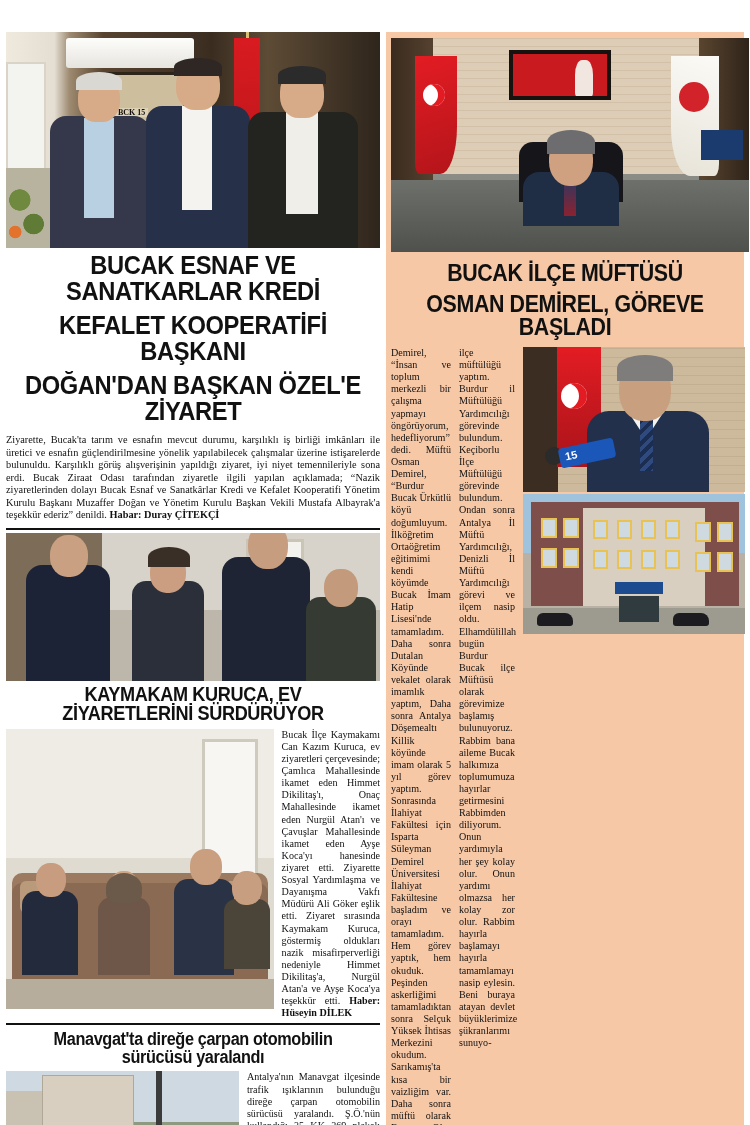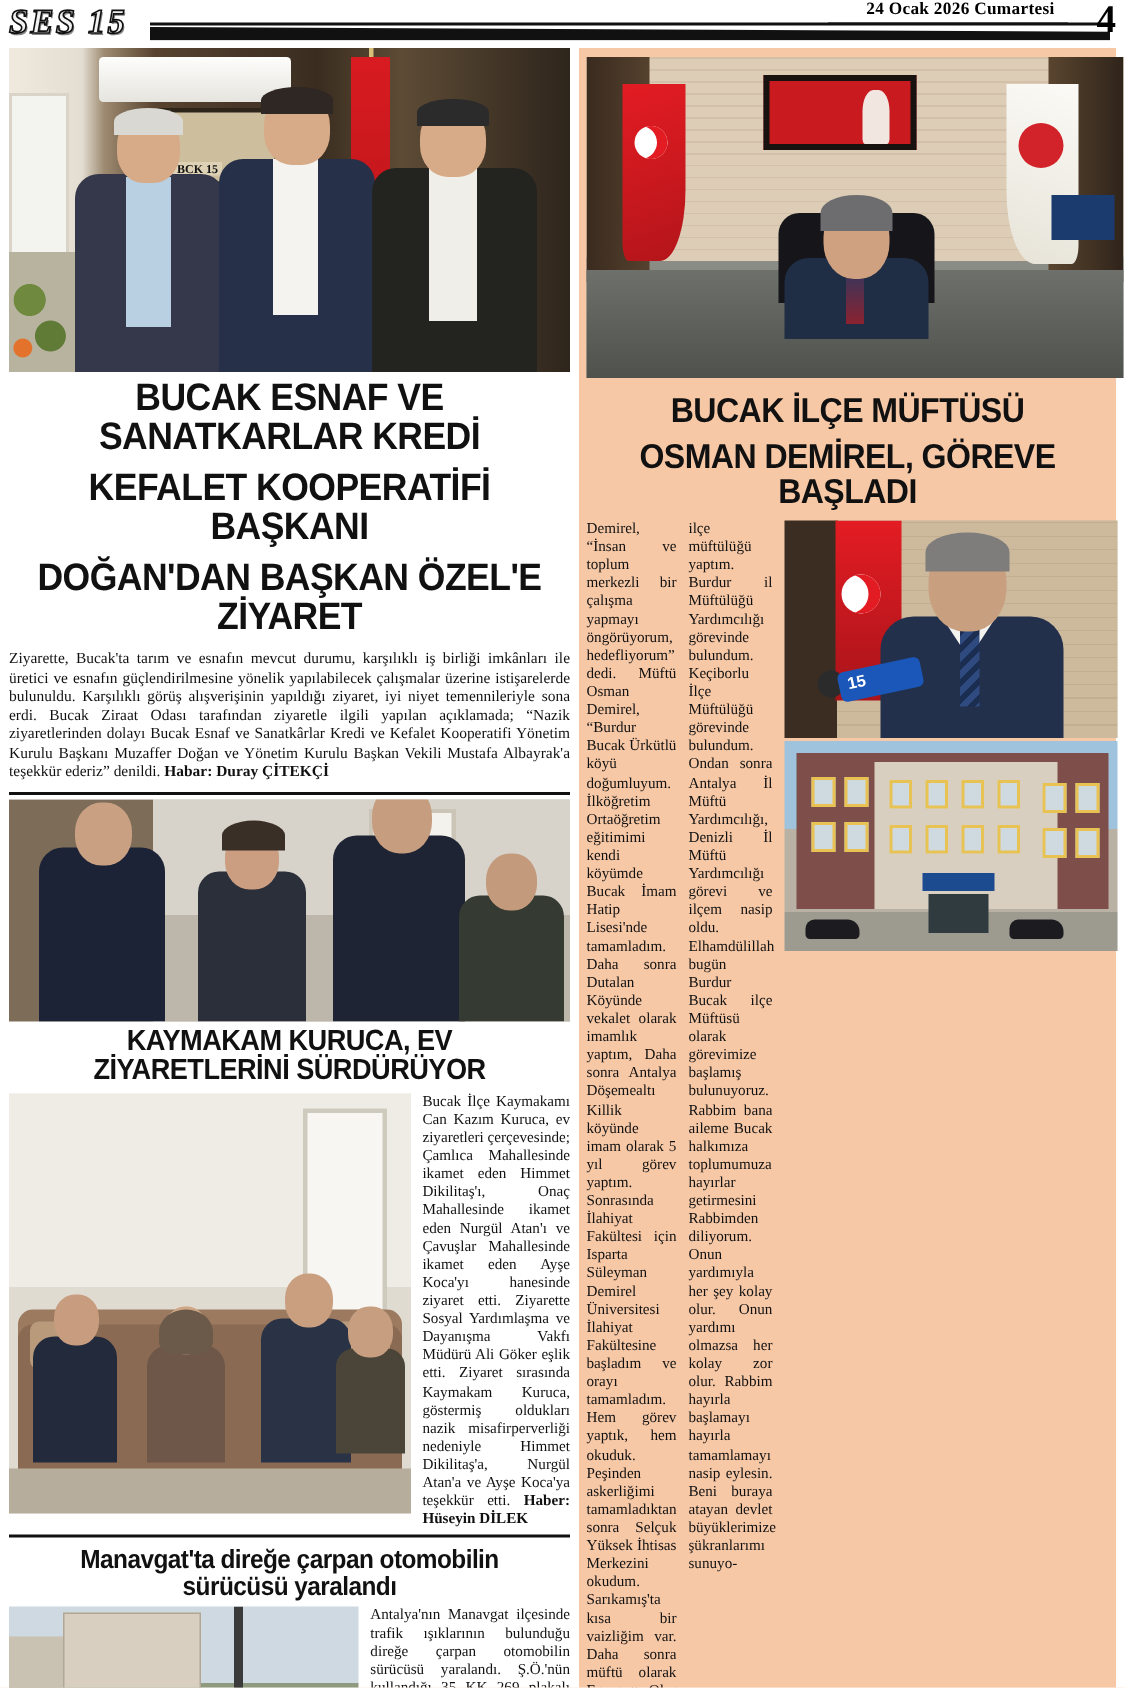--- a/index.html
+++ b/index.html
@@ -180,28 +180,20 @@
   .rule-thin { height:2px; background:#111; margin:3px 0; }
 
   .flow { display:flex; gap:8px; }
   .sidebar-peach { background:#f7c8a6; }
 </style>
 </head>
 <body>
 
 <div class="page">
 
-  <div class="masthead">
-    <div class="logo">SES 15</div>
-    <div class="masthead-thin"></div>
-    <div class="masthead-rule"></div>
-    <div class="date">24 Ocak 2026 Cumartesi</div>
-    <div class="date-underline"></div>
-    <div class="pageno">4</div>
-  </div>
 
   <div class="col-left">
 
     <div class="photo ph-meeting">
       <div class="wall"></div>
       <div class="window"></div>
       <div class="ac"></div>
       <div class="frame">
           <span>BCK 15</span>
         </div>

